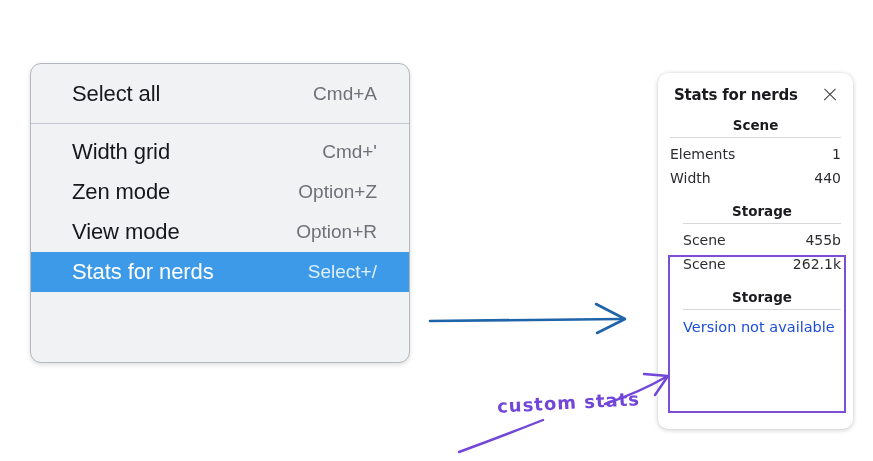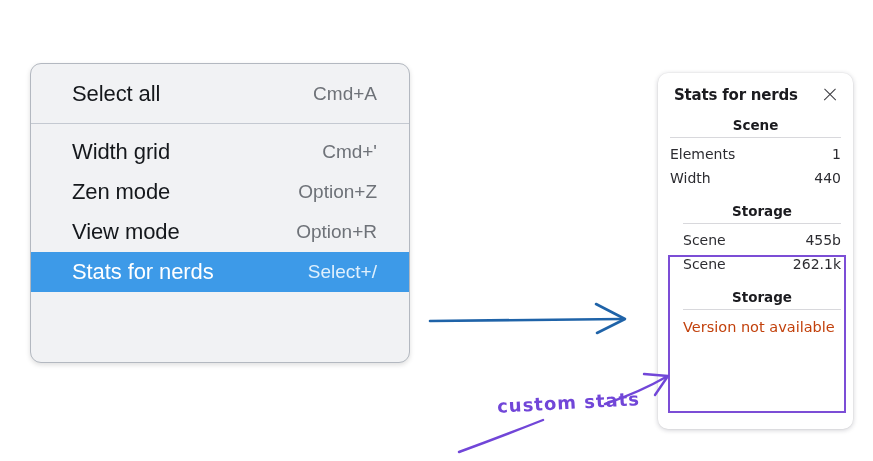--- a/index.html
+++ b/index.html
@@ -133,21 +133,21 @@
     justify-content: space-between;
     align-items: flex-end;
     font-size: 14px;
     color: #2c2c31;
     padding: 4px 2px 4px 2px;
   }
   .stat-row .k { white-space: nowrap; }
   .stat-row .v { white-space: nowrap; }
   .single-line {
     font-size: 14.5px;
-    color: #c2410c;
+    color: #1d4ed8;
     padding: 5px 2px;
     white-space: nowrap;
   }
 
   
   .purple-box {
     position: absolute;
     left: 10px;
     top: 182px;
     width: 178px;

